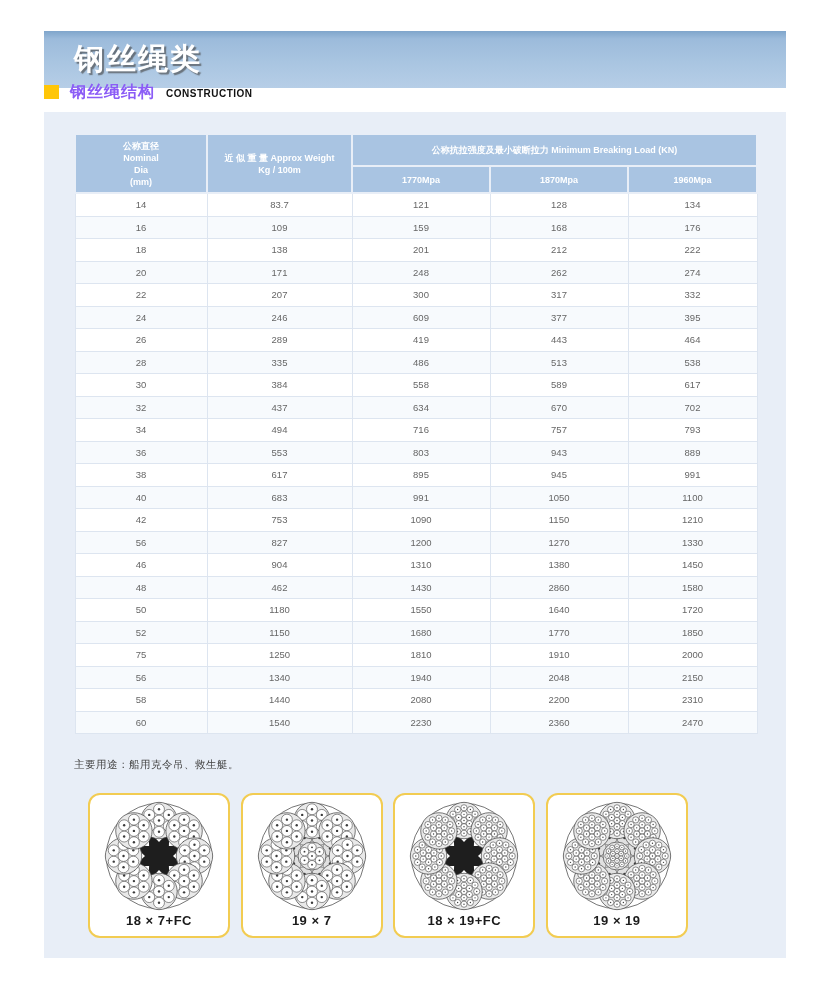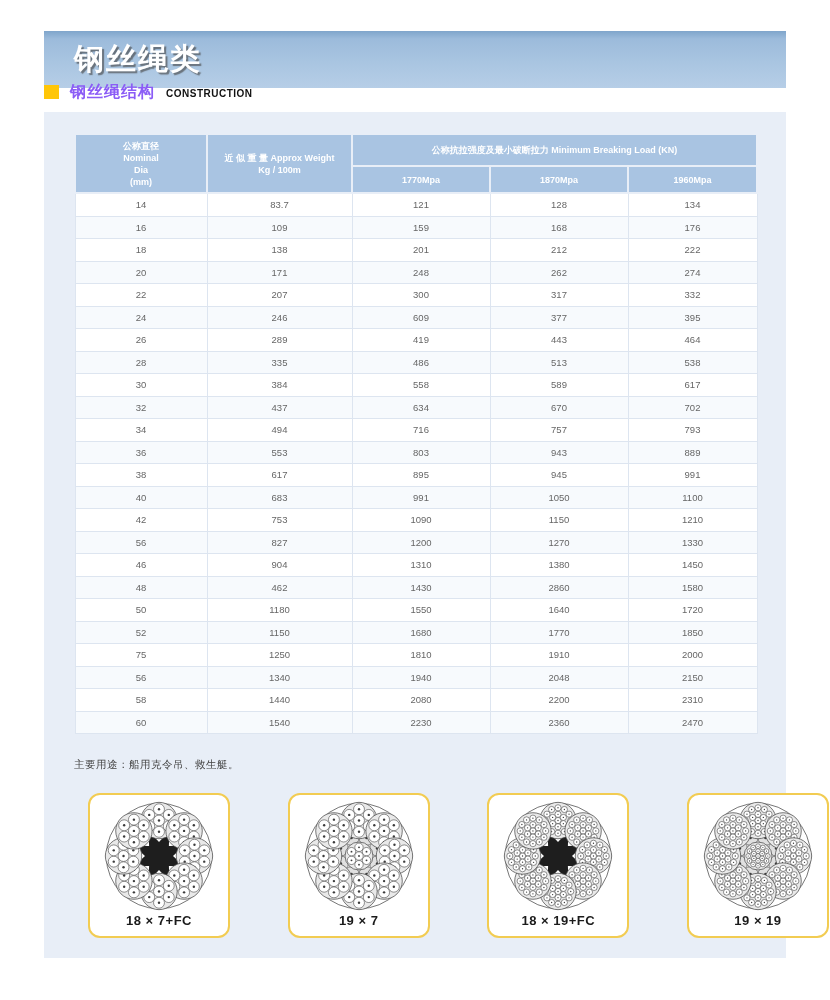--- a/index.html
+++ b/index.html
@@ -57,21 +57,21 @@
   }
   table.spec tbody tr:nth-child(even) td{background:#f7fafd;}
 
   
   .note{
     position:absolute;left:74px;top:758px;font-size:10.5px;color:#444;letter-spacing:.5px;
   }
 
   
   .cards{
-    position:absolute;left:88px;top:793px;width:741px;height:145px;
+    position:absolute;left:88px;top:793px;width:600px;height:145px;
     display:flex;justify-content:space-between;
   }
   .card{
     width:142px;height:145px;box-sizing:border-box;background:#fff;
     border:2px solid #f2cc52;border-radius:12px;
     display:flex;flex-direction:column;align-items:center;justify-content:flex-start;
     padding-top:5px;
   }
   .card svg{display:block;}
   .card .label{

